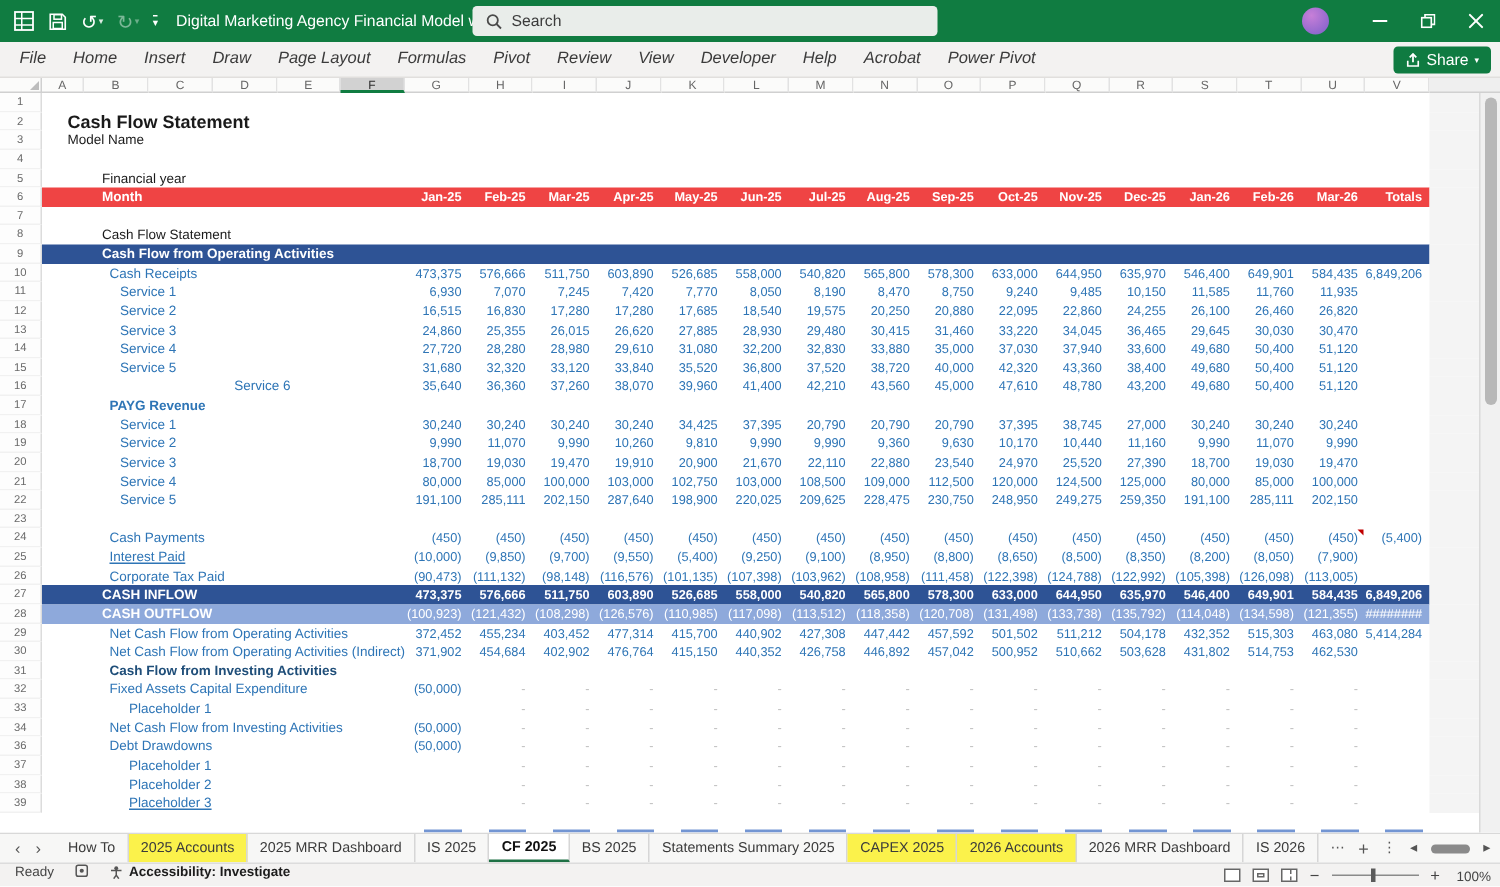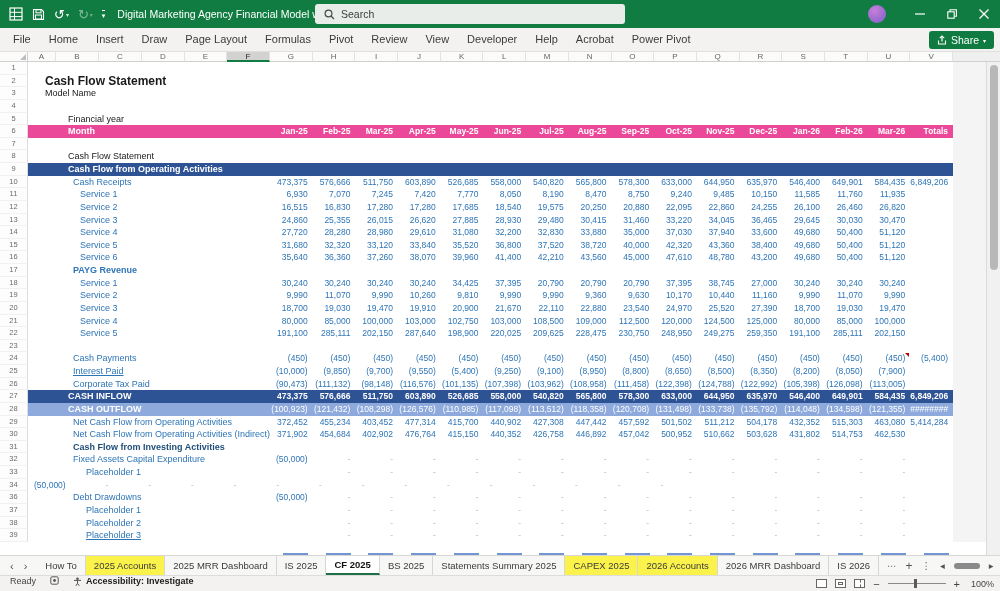--- a/index.html
+++ b/index.html
@@ -16,21 +16,21 @@
   .tb-title { font-size:10.5px; margin-left:12px; white-space:nowrap; color:#fff; }
   .searchbox { position:absolute; left:315px; top:4px; width:310px; height:20px; background:#E9EDEA; border-radius:3px; display:flex; align-items:center; gap:6px; padding-left:9px; color:#3b3b3b; }
   .searchbox span { font-size:10.5px; }
   .tb-right { position:absolute; right:0; top:0; height:28px; display:flex; align-items:center; }
   .avatar { width:18px; height:18px; border-radius:50%; background:radial-gradient(circle at 35% 30%, #c77fd8, #7b5fc9); margin-right:18px; }
   .winbtn { width:32px; height:28px; display:flex; align-items:center; justify-content:center; }
 
   
   .ribbon { position:relative; height:24px; background:#F3F2F1; border-bottom:1px solid #E1DFDD; display:flex; align-items:center; }
   #ribbon-tabs { display:flex; align-items:center; padding-left:4px; }
-  .rtab { font-size:11px; color:#3b3b3b; padding:0 9px; line-height:23px; white-space:nowrap; }
+  .rtab { font-size:11px; color:#3b3b3b; padding:0 9px; line-height:23px; white-space:nowrap;font-style:italic; }
   .sharebtn { position:absolute; right:6px; top:3px; height:18px; background:#0F7B41; border-radius:3px; color:#fff; display:flex; align-items:center; gap:4px; padding:0 8px; font-size:10.5px; }
 
   
   .colrow { display:flex; height:10px; background:#FBFBFA; }
   .corner { width:28px; height:10px; border-right:1px solid #D0D0D0; border-bottom:1px solid #D0D0D0; position:relative; background:#FBFBFA; }
   .corner:after { content:""; position:absolute; right:1px; bottom:1px; border-left:6px solid transparent; border-bottom:6px solid #BDBDBD; }
   .colh { height:10px; font-size:8px; line-height:10px; text-align:center; color:#666; border-right:1px solid #E2E2E2; border-bottom:1px solid #D0D0D0; background:#FBFBFA; flex:none; }
   .colh.sel { background:#D2D2D2; border-bottom:2px solid #107C41; color:#2b2b2b; }
   .coltail { flex:1; background:#EFEFEF; border-bottom:1px solid #D0D0D0; }
 
@@ -40,21 +40,21 @@
   .rn { width:28px; flex:none; font-size:7.5px; line-height:12.64px; text-align:center; color:#6a6a6a; border-right:1px solid #DCDCDC; border-bottom:1px solid #F1F1F1; background:#FDFDFD; }
   .rb { display:flex; width:925.2px; flex:none; }
   .lab { width:242px; flex:none; font-size:9px; line-height:12.8px; white-space:nowrap; overflow:visible; color:#2E75B6; }
   .c { width:42.7px; flex:none; font-size:8.5px; line-height:12.8px; text-align:right; padding-right:5px; color:#2E75B6; position:relative; }
   .tail { flex:1; background:#F4F4F4; }
   .dash { color:#BFBFBF; }
   .flag { position:absolute; top:1px; right:1px; border-left:4px solid transparent; border-top:4px solid #C00000; }
 
   .r.title .lab { font-size:12px; font-weight:bold; color:#1a1a1a; }
   .r.bold .lab { font-weight:normal; color:#1a1a1a; }
-  .r.monthhdr .rb { background:#ec4899; }
+  .r.monthhdr .rb { background:#ef4444; }
   .r.monthhdr .lab, .r.monthhdr .c { color:#fff; font-weight:bold; font-size:8.5px; }
   .r.monthhdr .lab { font-size:9px; }
   .r.darkbar .rb { background:#2E5395; }
   .r.darkbar .lab { color:#fff; font-weight:bold; }
   .r.darkbar .c { color:#fff; font-weight:bold; }
   .r.lightbar .rb { background:#8EA9DB; }
   .r.lightbar .lab { color:#fff; font-weight:bold; }
   .r.lightbar .c { color:#fff; }
   .r.itembold .lab { font-weight:bold; }
   .r.section .lab { font-weight:bold; color:#1F4E79; }
@@ -422,21 +422,21 @@
           <div class="c">49,680</div>
           <div class="c">50,400</div>
           <div class="c">51,120</div>
           <div class="c"></div>
         </div>
         <div class="tail"></div>
       </div>
       <div class="r item">
         <div class="rn">16</div>
         <div class="rb">
-          <div class="lab" style="padding-left: 52px;">Service 6</div>
+          <div class="lab" style="padding-left: 52px; text-align: center;">Service 6</div>
           <div class="c">35,640</div>
           <div class="c">36,360</div>
           <div class="c">37,260</div>
           <div class="c">38,070</div>
           <div class="c">39,960</div>
           <div class="c">41,400</div>
           <div class="c">42,210</div>
           <div class="c">43,560</div>
           <div class="c">45,000</div>
           <div class="c">47,610</div>
@@ -788,20 +788,21 @@
           <div class="c dash">-</div>
           <div class="c dash">-</div>
           <div class="c dash">-</div>
           <div class="c"></div>
         </div>
         <div class="tail"></div>
       </div>
       <div class="r item">
         <div class="rn">34</div>
         <div class="rb">
+          <div class="lab" style="padding-left: 45px;">Net Cash Flow from Investing Activities</div>
           <div class="c">(50,000)</div>
           <div class="c dash">-</div>
           <div class="c dash">-</div>
           <div class="c dash">-</div>
           <div class="c dash">-</div>
           <div class="c dash">-</div>
           <div class="c dash">-</div>
           <div class="c dash">-</div>
           <div class="c dash">-</div>
           <div class="c dash">-</div>

